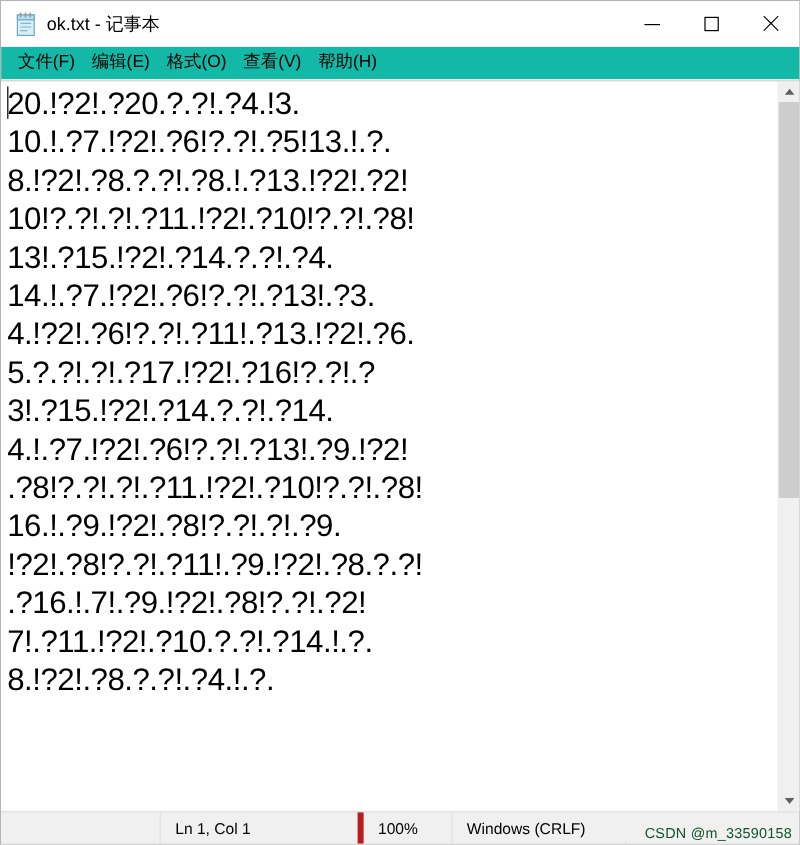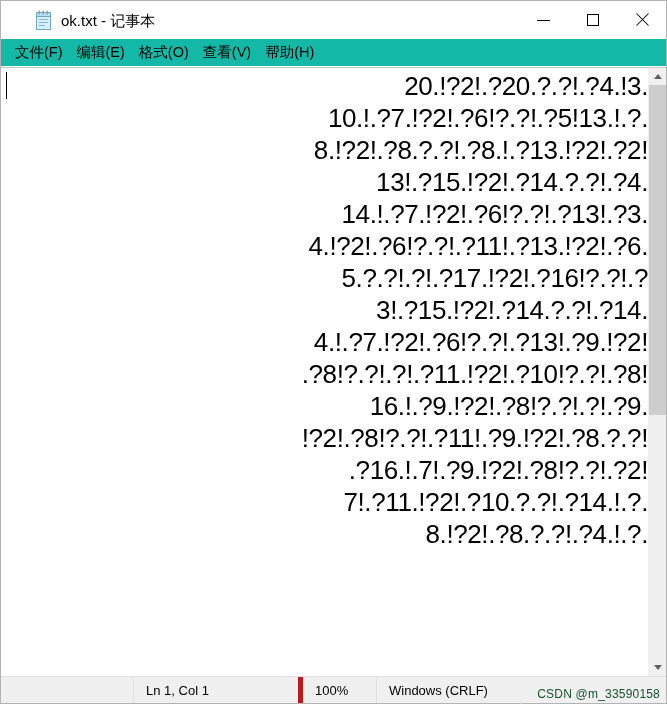--- a/index.html
+++ b/index.html
@@ -26,21 +26,20 @@
   }
 
   
   .titlebar {
     height: 38px;
     min-height: 38px;
     background: #ffffff;
     display: flex;
     align-items: center;
     position: relative;
-    padding-left: 22px;
   }
   .title-left {
     display: flex;
     align-items: center;
     padding-left: 11px;
     gap: 8px;
   }
   .app-icon {
     width: 19px;
     height: 21px;
@@ -123,21 +122,20 @@
   }
 
   
   .editor-wrap {
     flex: 1;
     display: flex;
     position: relative;
     border-top: 1px solid #c8c8c8;
     min-height: 0;
     background: #ffffff;
-    text-align: right;
   }
   .text-area {
     flex: 1;
     padding: 2px 0 0 5px;
     overflow: hidden;
     background: #ffffff;
     position: relative;
   }
   .text-line {
     font-family: "Liberation Sans", sans-serif;
@@ -275,20 +273,21 @@
     <div class="menu-item">查看(V)</div>
     <div class="menu-item">帮助(H)</div>
   </div>
 
   <div class="editor-wrap">
     <div class="text-area">
       <span class="caret"></span>
       <div class="text-line">20.!?2!.?20.?.?!.?4.!3.</div>
       <div class="text-line">10.!.?7.!?2!.?6!?.?!.?5!13.!.?.</div>
       <div class="text-line">8.!?2!.?8.?.?!.?8.!.?13.!?2!.?2!</div>
+      <div class="text-line">10!?.?!.?!.?11.!?2!.?10!?.?!.?8!</div>
       <div class="text-line">13!.?15.!?2!.?14.?.?!.?4.</div>
       <div class="text-line">14.!.?7.!?2!.?6!?.?!.?13!.?3.</div>
       <div class="text-line">4.!?2!.?6!?.?!.?11!.?13.!?2!.?6.</div>
       <div class="text-line">5.?.?!.?!.?17.!?2!.?16!?.?!.?</div>
       <div class="text-line">3!.?15.!?2!.?14.?.?!.?14.</div>
       <div class="text-line">4.!.?7.!?2!.?6!?.?!.?13!.?9.!?2!</div>
       <div class="text-line">.?8!?.?!.?!.?11.!?2!.?10!?.?!.?8!</div>
       <div class="text-line">16.!.?9.!?2!.?8!?.?!.?!.?9.</div>
       <div class="text-line">!?2!.?8!?.?!.?11!.?9.!?2!.?8.?.?!</div>
       <div class="text-line">.?16.!.7!.?9.!?2!.?8!?.?!.?2!</div>

